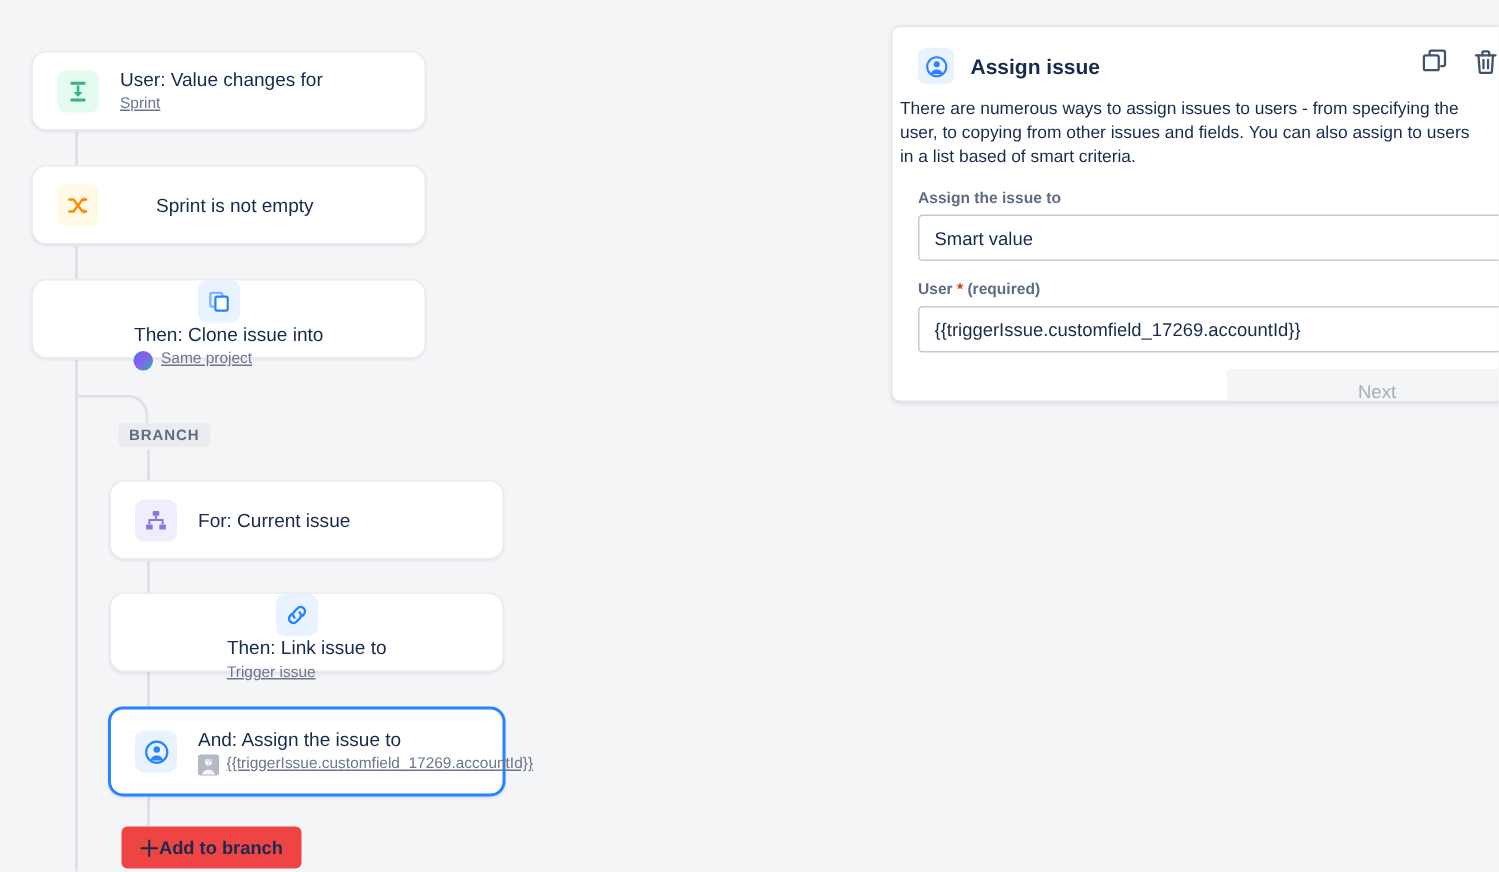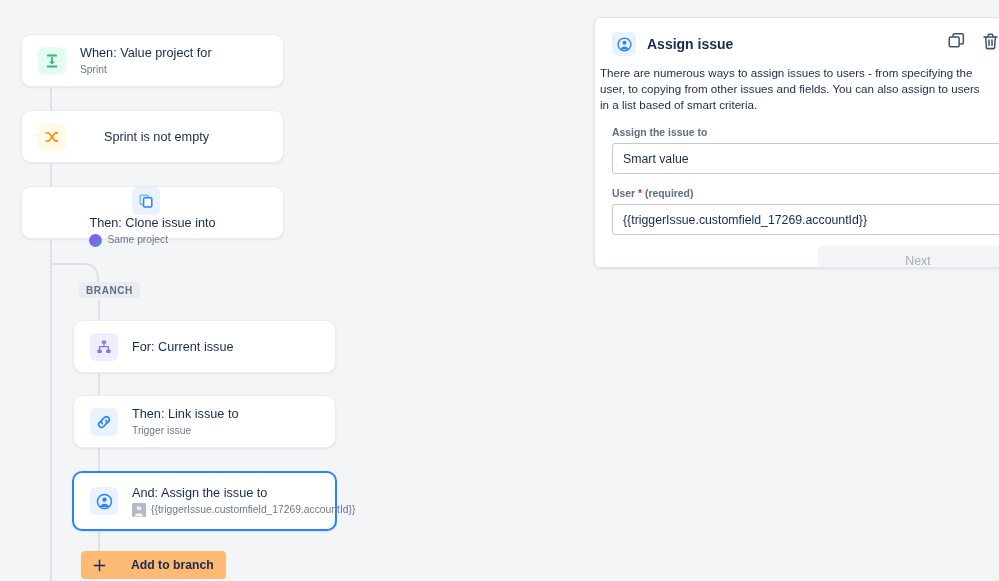--- a/index.html
+++ b/index.html
@@ -59,20 +59,21 @@
     white-space: nowrap;
   }
   .card-sub {
     font-size: 10.3px;
     color: #6b778c;
     line-height: 14px;
     margin-top: 2px;
     display: flex;
     align-items: center;
     white-space: nowrap;
+    text-decoration: underline;
   }
   .sub-avatar {
     width: 14px; height: 14px;
     margin-right: 5px;
     flex: 0 0 14px;
     border-radius: 2px;
     background: #b3bac5;
     display: inline-flex; align-items: center; justify-content: center;
     overflow: hidden;
   }
@@ -94,26 +95,26 @@
     letter-spacing: 0.6px;
     font-weight: bold;
     padding: 3px 7px 2px 7px;
     border-radius: 3px;
     line-height: 11px;
   }
 
   
   .add-branch {
     position: absolute;
-    background: #fdba74;
+    background: #ef4444;
     border: none;
     border-radius: 4px;
     display: flex;
     align-items: center;
-    gap: 25px;
+    gap: 0;
     padding: 0 12px;
     height: 28px;
     cursor: pointer;
     font-family: "Liberation Sans", sans-serif;
   }
   .add-branch .lbl { font-size: 12.2px; color: #172b4d; font-weight: bold; line-height: 14px; }
 
   
   .panel {
     position: absolute;
@@ -208,21 +209,21 @@
   <div class="card" style="left:21px; top:34px; width:263px; height:53px;">
     <span class="card-icon ic-green">
       <svg width="16" height="16" viewBox="0 0 16 16">
         <rect x="3" y="1.5" width="10" height="2" rx="0.6" fill="#36b37e"></rect>
         <rect x="7.2" y="4" width="1.7" height="6.2" fill="#36b37e"></rect>
         <path d="M5 8.4 L8 11.6 L11 8.4 Z" fill="#36b37e"></path>
         <rect x="3" y="12.6" width="10" height="2" rx="0.6" fill="#36b37e"></rect>
       </svg>
     </span>
     <span class="card-text">
-      <span class="card-title">When: Value project for</span>
+      <span class="card-title">User: Value changes for</span>
       <span class="card-sub">
         <span>Sprint</span>
       </span>
     </span>
   </div>
 
   <div class="card" style="left:21px; top:110px; width:263px; height:53px;gap:24px;">
     <span class="card-icon ic-yellow">
       <svg width="16" height="16" viewBox="0 0 16 16" fill="none" stroke="#ff8b00" stroke-width="1.6" stroke-linecap="round">
         <path d="M2.2 4 H5 L11 12 H13.4"></path>
@@ -261,21 +262,21 @@
         <rect x="1.4" y="10.6" width="4.4" height="3.4" rx="0.8" fill="#8777d9" stroke="none"></rect>
         <rect x="10.2" y="10.6" width="4.4" height="3.4" rx="0.8" fill="#8777d9" stroke="none"></rect>
         <path d="M8 5 V7.6 M3.6 10.5 V7.6 H12.4 V10.5"></path>
       </svg>
     </span>
     <span class="card-text">
       <span class="card-title">For: Current issue</span>
     </span>
   </div>
 
-  <div class="card" style="left:73px; top:395px; width:263px; height:53px;">
+  <div class="card" style="left:73px; top:395px; width:263px; height:53px;flex-direction:column;">
     <span class="card-icon ic-blue">
       <svg width="16" height="16" viewBox="0 0 16 16" fill="none" stroke="#2684ff" stroke-width="1.6" stroke-linecap="round">
         <path d="M6.3 9.7 a2.9 2.9 0 0 1 0-4.1 l2.1-2.1 a2.9 2.9 0 0 1 4.1 4.1 l-1 1"></path>
         <path d="M9.7 6.3 a2.9 2.9 0 0 1 0 4.1 l-2.1 2.1 a2.9 2.9 0 0 1-4.1-4.1 l1-1"></path>
       </svg>
     </span>
     <span class="card-text">
       <span class="card-title">Then: Link issue to</span>
       <span class="card-sub">
         <span>Trigger issue</span>

